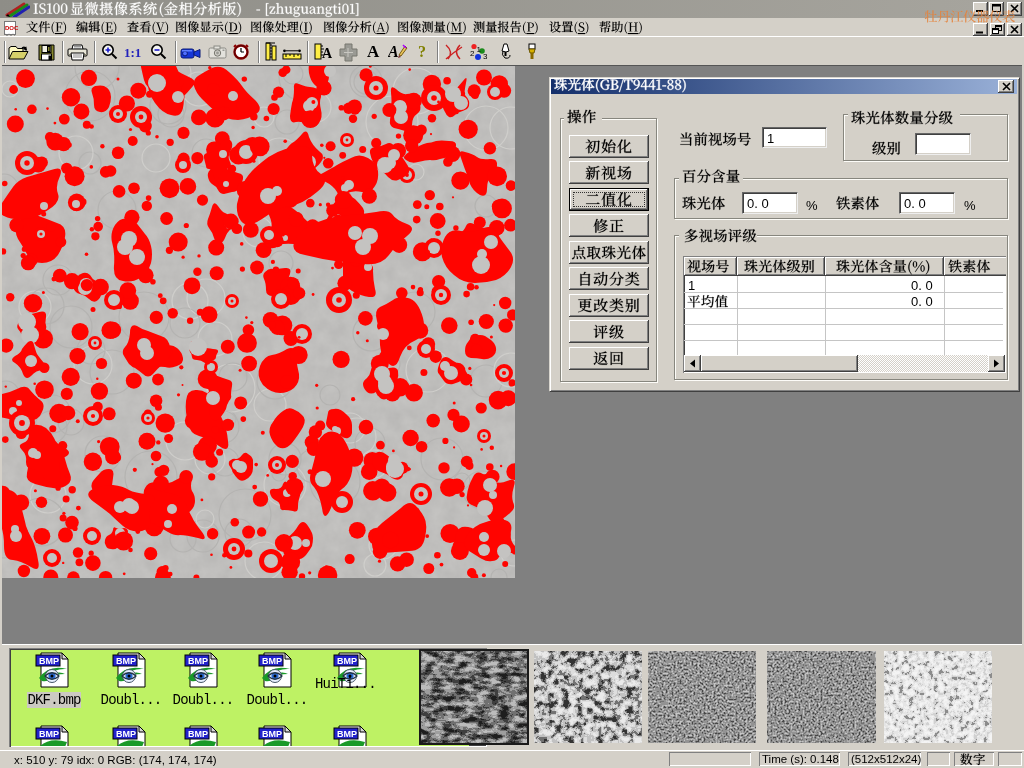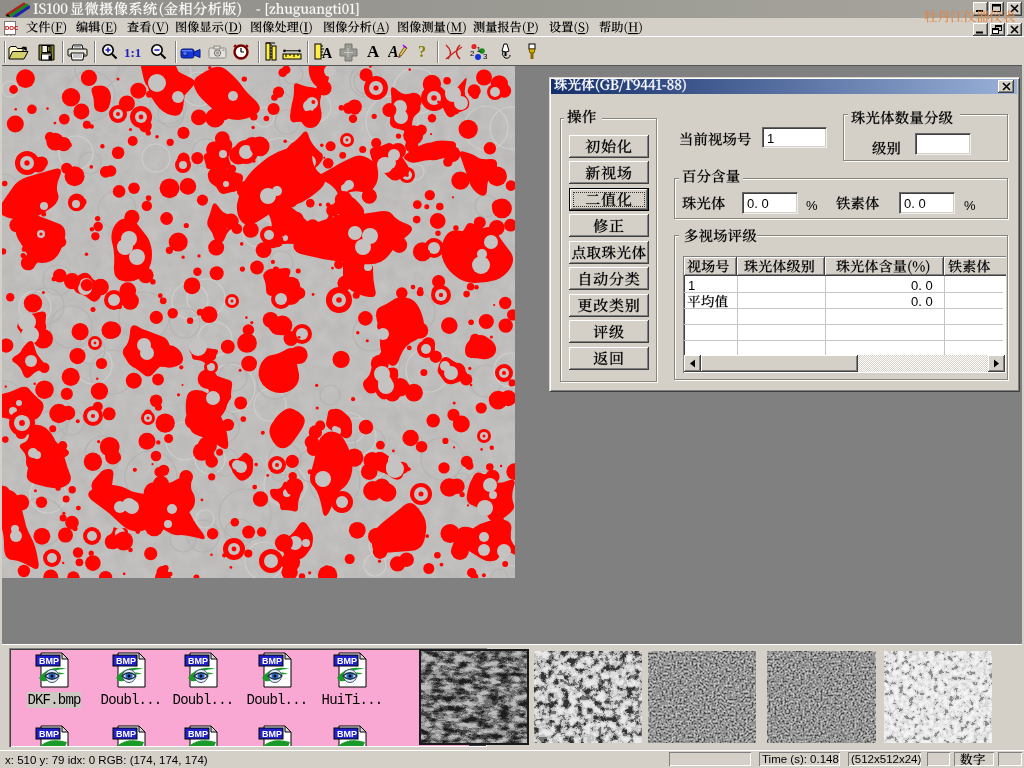--- a/index.html
+++ b/index.html
@@ -1087,21 +1087,21 @@
       <circle cx="42" cy="140" r="4" fill="#c4c3c1"></circle>
       <path d="M141 308Q136 304 133 302Q130 301 127 298Q125 295 122 290Q119 285 123 281Q127 277 128 267Q128 257 135 260Q141 264 146 265Q151 267 159 270Q167 272 168 282Q170 292 162 297Q155 303 151 308Q146 313 141 308Z" fill="#ff0400"></path>
       <circle cx="145" cy="287" r="7" fill="#c4c3c1"></circle>
       <circle cx="142" cy="279" r="7" fill="#c4c3c1"></circle>
       <path d="M153 37Q146 27 146 18Q146 8 150 3Q153 -3 158 -9Q164 -14 170 -6Q177 3 177 10Q177 18 180 25Q183 33 181 42Q179 52 169 49Q160 47 153 37Z" fill="#ff0400"></path>
       <circle cx="153" cy="15" r="6" fill="#c4c3c1"></circle>
       <circle cx="176" cy="31" r="6" fill="#c4c3c1"></circle>
       <circle cx="155" cy="17" r="9" fill="#c4c3c1"></circle>
     </svg>
     <div class="abs" id="bpanel"></div>
-    <div class="abs" style="left:9px;top:648px;width:478px;height:99px;background:#f9a8d4;box-shadow:inset 1px 1px 0 #808080,inset 2px 2px 0 #404040,inset -1px -1px 0 #fff">
+    <div class="abs" style="left:9px;top:648px;width:478px;height:99px;background:#bef264;box-shadow:inset 1px 1px 0 #808080,inset 2px 2px 0 #404040,inset -1px -1px 0 #fff">
       <div style="position:absolute;left:1px;top:1px;width:377px;height:97px;overflow:hidden">
         <div style="position:absolute;left:25px;top:3px"><svg width="38" height="36" viewBox="0 0 38 36">
             <path d="M6 1 L27 1 L33 7 L33 35 L6 35 Z" fill="#fff" stroke="#000"></path>
             <path d="M27 1 L27 7 L33 7 Z" fill="#d8d8d8" stroke="#000"></path>
             <rect x="1" y="3" width="24" height="11" fill="#2222cc" stroke="#000"></rect>
             <text x="4" y="12" font-family="Liberation Sans" font-size="9" font-weight="bold" fill="#fff">BMP</text>
             <path d="M4 26 Q14 12 32 17 Q20 16 12 24 Q24 18 30 22 Q20 22 16 27 Q12 30 7 29 Z" fill="#1a9a28"></path>
             <circle cx="17" cy="24" r="6.5" fill="#e8f0ff" stroke="#456"></circle>
             <circle cx="17" cy="24" r="3.6" fill="#2a6ad0"></circle>
             <circle cx="17" cy="24" r="1.5" fill="#000"></circle>
@@ -1148,21 +1148,21 @@
             <path d="M6 1 L27 1 L33 7 L33 35 L6 35 Z" fill="#fff" stroke="#000"></path>
             <path d="M27 1 L27 7 L33 7 Z" fill="#d8d8d8" stroke="#000"></path>
             <rect x="1" y="3" width="24" height="11" fill="#2222cc" stroke="#000"></rect>
             <text x="4" y="12" font-family="Liberation Sans" font-size="9" font-weight="bold" fill="#fff">BMP</text>
             <path d="M4 26 Q14 12 32 17 Q20 16 12 24 Q24 18 30 22 Q20 22 16 27 Q12 30 7 29 Z" fill="#1a9a28"></path>
             <circle cx="17" cy="24" r="6.5" fill="#e8f0ff" stroke="#456"></circle>
             <circle cx="17" cy="24" r="3.6" fill="#2a6ad0"></circle>
             <circle cx="17" cy="24" r="1.5" fill="#000"></circle>
             <path d="M10 24 Q17 17.5 24 24 Q17 30.5 10 24 Z" fill="none" stroke="#234" stroke-width="1.2"></path>
           </svg></div>
-        <div style="position:absolute;left:305px;top:41px;width:74px;text-align:center"><span style="font:14px 'Liberation Mono',monospace;letter-spacing:-0.8px">HuiTi...</span></div>
+        <div style="position:absolute;left:305px;top:25px;width:74px;text-align:left"><span style="font:14px 'Liberation Mono',monospace;letter-spacing:-0.8px">HuiTi...</span></div>
         <div style="position:absolute;left:25px;top:76px"><svg width="38" height="23" viewBox="0 0 38 23">
             <path d="M6 1 L27 1 L33 7 L33 23 L6 23 Z" fill="#fff" stroke="#000"></path>
             <path d="M27 1 L27 7 L33 7 Z" fill="#d8d8d8" stroke="#000"></path>
             <rect x="1" y="3" width="24" height="11" fill="#2222cc" stroke="#000"></rect>
             <text x="4" y="12" font-family="Liberation Sans" font-size="9" font-weight="bold" fill="#fff">BMP</text>
             <path d="M4 22 Q14 12 32 17 L30 22 Z" fill="#1a9a28"></path>
           </svg></div>
         <div style="position:absolute;left:102px;top:76px"><svg width="38" height="23" viewBox="0 0 38 23">
             <path d="M6 1 L27 1 L33 7 L33 23 L6 23 Z" fill="#fff" stroke="#000"></path>
             <path d="M27 1 L27 7 L33 7 Z" fill="#d8d8d8" stroke="#000"></path>
@@ -1260,21 +1260,21 @@
           <feColorMatrix type="matrix" values="1.8 0 0 0 -0.4  1.8 0 0 0 -0.4  1.8 0 0 0 -0.4  0 0 0 0 1"></feColorMatrix>
           <feComponentTransfer>
             <feFuncR type="discrete" tableValues="0.55 0.82 0.9 0.94 0.96"></feFuncR>
             <feFuncG type="discrete" tableValues="0.55 0.82 0.9 0.94 0.96"></feFuncG>
             <feFuncB type="discrete" tableValues="0.55 0.82 0.9 0.94 0.96"></feFuncB>
           </feComponentTransfer>
         </filter>
         <rect width="100%" height="100%" filter="url(#tf5)"></rect>
       </svg></div>
     <div class="abs" id="sbar"></div>
-    <div class="abs field" style="left:2px;top:753px;width:664px;height:13px;box-shadow:none">x: 510 y: 79 idx: 0 RGB: (174, 174, 174)</div>
+    <div class="abs field" style="left:11px;top:753px;width:664px;height:13px;box-shadow:none">x: 510 y: 79 idx: 0 RGB: (174, 174, 174)</div>
     <div class="abs field" style="left:669px;top:752px;width:82px;height:14px"></div>
     <div class="abs field" style="left:759px;top:752px;width:81px;height:14px">Time (s): 0.148</div>
     <div class="abs field" style="left:848px;top:752px;width:73px;height:14px">(512x512x24)</div>
     <div class="abs field" style="left:927px;top:752px;width:23px;height:14px"></div>
     <div class="abs field" style="left:954px;top:752px;width:40px;height:14px"></div>
     <div class="abs field" style="left:998px;top:752px;width:24px;height:14px"></div>
     <div class="abs" id="dlg"></div>
     <div class="abs" id="dtitle"></div>
     <div class="abs wbtn" style="left:998px;top:80px;width:16px;height:13px">
       <svg width="9" height="9">

